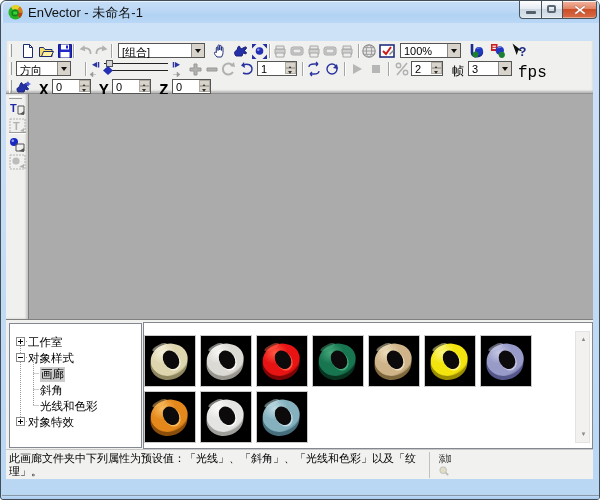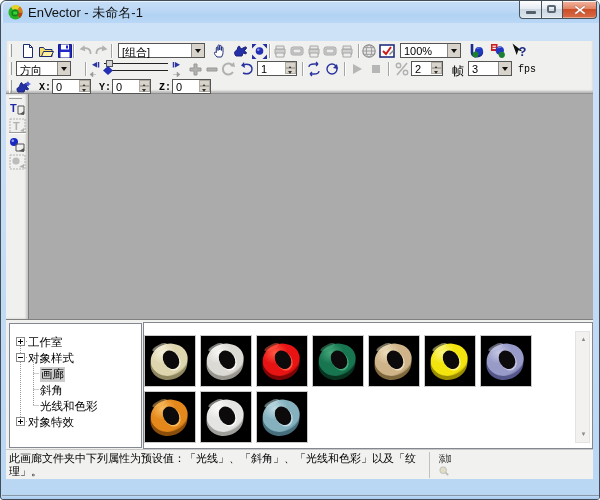--- a/index.html
+++ b/index.html
@@ -43,21 +43,21 @@
   border-left:1px solid #888; }
 .combo .btn:after { content:""; position:absolute; left:3px; top:5px; width:0; height:0;
   border:3.5px solid transparent; border-top:4px solid #111; }
 
 .spin { position:absolute; top:1px; height:15px; background:#fff; border:1px solid #555; font-size:11px; color:#000; }
 .spin .txt { position:absolute; left:3px; top:1px; }
 .spin .ub, .spin .db { position:absolute; right:0; width:11px; height:6px; background:#d8d4cc; border:1px solid #b0aca4; }
 .spin .ub { top:0; } .spin .db { top:6px; }
 .spin .ub:after { content:""; position:absolute; left:2px; top:1px; border:2px solid transparent; border-bottom:3px solid #333; }
 .spin .db:after { content:""; position:absolute; left:2px; top:2px; border:2px solid transparent; border-top:3px solid #333; }
-.tlabel { position:absolute; top:4px; font-size:10px; font-weight:bold; color:#000; }
+.tlabel { position:absolute; top:4px; font-size:16px; font-weight:bold; color:#000; }
 
 #mainarea { position:absolute; left:5px; top:93px; width:587px; height:225px; background:#ababab; }
 #vtool { position:absolute; left:0; top:0; width:23px; height:225px; background:#f0f0ef;
   border-right:1px solid #7e7e7e; box-shadow:inset -2px 0 2px rgba(130,130,130,.4); }
 .vicon { position:absolute; left:3px; width:17px; height:16px; }
 
 #child { position:absolute; left:23px; top:1px; width:253px; height:214px;
   border:1px solid #5f82aa; border-radius:3px 3px 2px 2px;
   background:linear-gradient(180deg,#c3d7ec,#9db9d8); box-shadow:inset 0 1px 0 #e2edf8,inset 1px 0 0 #d0e0f0,inset -1px 0 0 #d0e0f0; }
 #childtitle { position:absolute; left:0; top:0; width:100%; height:22px; }

